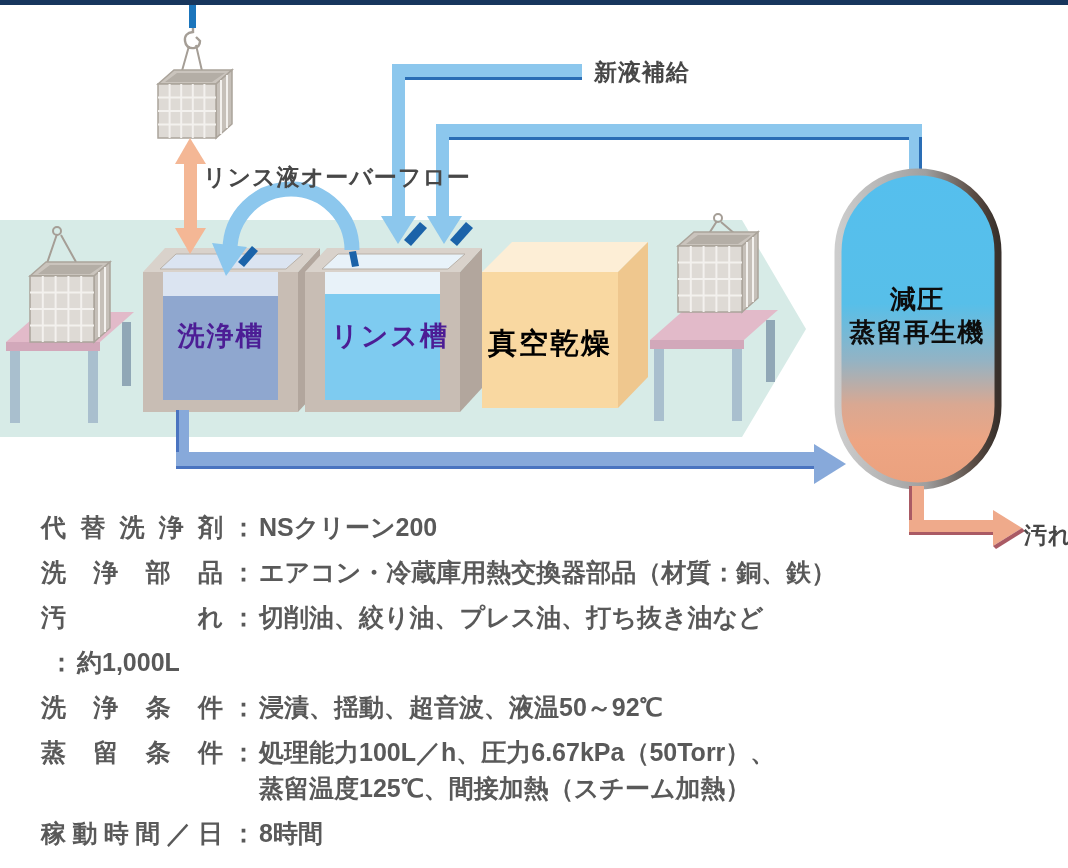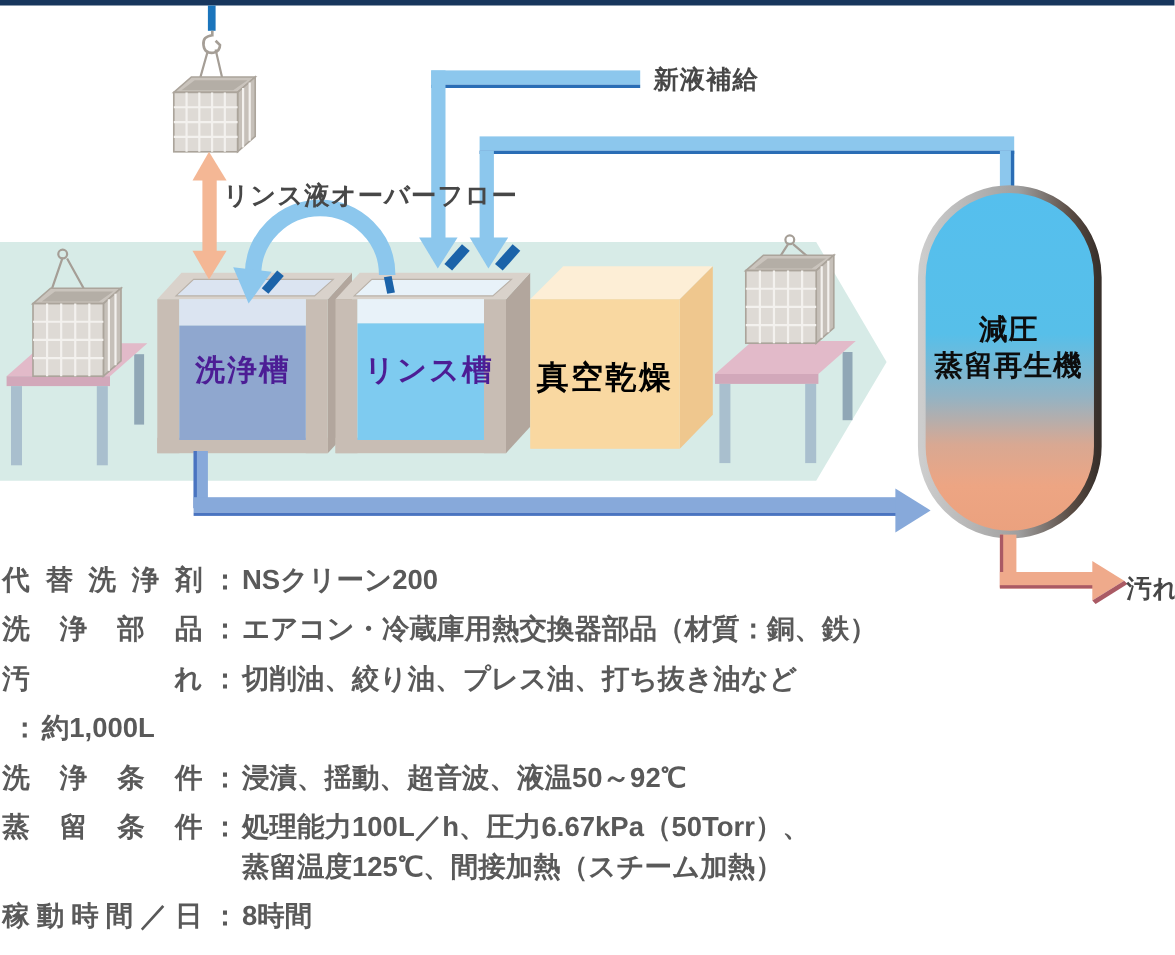--- a/index.html
+++ b/index.html
@@ -6,21 +6,21 @@
   .stage{position:relative;width:1068px;height:868px;background:#ffffff;overflow:hidden;
          font-family:"Liberation Sans",sans-serif;}
   .stage svg{position:absolute;left:0;top:0;}
   .lbl{position:absolute;font-weight:bold;color:#4c1d95;}
   .lbl-tank{font-size:27px;letter-spacing:2px;text-align:center;}
   .lbl-dryer{font-size:29px;color:#000000;letter-spacing:2px;text-align:center;}
   .lbl-regen{font-size:26px;color:#0d0d0d;text-align:center;line-height:1.25;letter-spacing:1px;}
   .lbl-flow{font-size:23px;color:#474747;white-space:nowrap;letter-spacing:1px;text-align:center;}
   .specs{position:absolute;left:2px;top:509px;width:980px;font-size:25px;font-weight:bold;
          color:#595959;}
-  .spec-row{display:flex;align-items:flex-start;line-height:36px;margin-bottom:9px;}
+  .spec-row{display:flex;align-items:flex-start;line-height:36px;margin-bottom:9px;margin-left:39px;}
   .spec-label{display:inline-block;width:182px;text-align:justify;text-align-last:justify;
               flex:0 0 182px;}
   .spec-sep{flex:0 0 auto;margin:0 3px 0 8px;}
   .spec-value{white-space:pre-line;}
 </style>
 </head>
 <body>
 
 <div class="stage">
 

